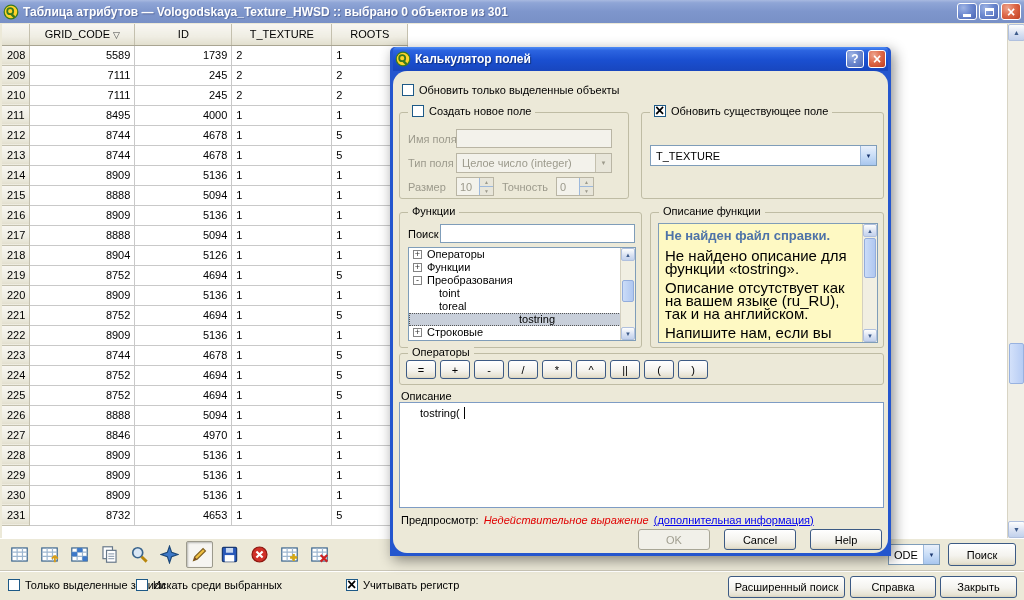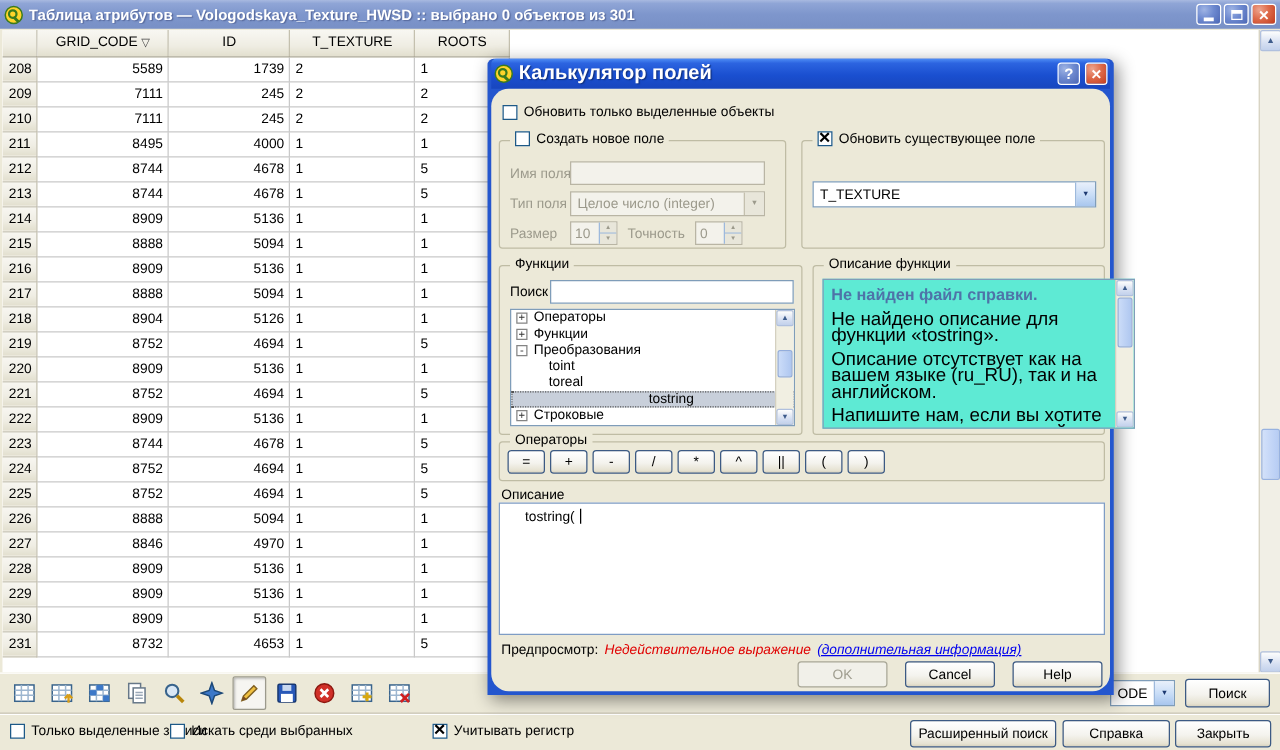--- a/index.html
+++ b/index.html
@@ -106,21 +106,21 @@
   .btn-adv { position:absolute; left:728px; top:5px; width:117px; height:22px; }
   .btn-hlp { position:absolute; left:850px; top:5px; width:86px; height:22px; }
   .btn-cls { position:absolute; left:940px; top:5px; width:77px; height:22px; }
 
   
   .dialog { position:absolute; left:390px; top:47px; width:501px; background:#2456CE;
     border-radius:5px 5px 0 0; padding:0 3px 3px; box-shadow:3px 4px 14px rgba(0,0,0,.45); z-index:10; }
   .dlg-titlebar { height:24px; display:flex; align-items:center; gap:4px; padding:0 2px;
     background:linear-gradient(180deg,#4E8CF5 0%,#2C64E0 15%,#1A4FD0 55%,#1846BE 100%);
     border-radius:4px 4px 0 0; }
-  .dlg-title { color:#fff; font-weight:bold; font-size:16px; text-shadow:1px 1px 1px #10307E; flex:1; white-space:nowrap; }
+  .dlg-title { color:#fff; font-weight:bold; font-size:12px; text-shadow:1px 1px 1px #10307E; flex:1; white-space:nowrap; }
   .dlg-btn { width:18px; height:18px; border-radius:3px; border:1px solid #fff;
     display:flex; align-items:center; justify-content:center; color:#fff; }
   .dlg-body { position:relative; height:482px; background:#ECE9D8; font-size:11px;border-radius:14px; }
 
   .cb-onlysel { position:absolute; left:9px; top:13px; }
 
   .group { position:absolute; border:1px solid #BFBCA4; border-radius:3px; }
   .gtitle { position:absolute; top:-8px; left:8px; background:#ECE9D8; padding:0 4px; display:flex; }
   .flabel { position:absolute; font-size:11px; }
   .dis { color:#9C9A8C; }
@@ -132,36 +132,36 @@
   .grp-operators { left:6px;   top:282px; width:485px; height:32px; }
 
   .tree { position:absolute; left:8px; top:34px; width:228px; height:94px; background:#fff;
     border:1px solid #7F9DB9; overflow:hidden; }
   .tree-row { height:13px; line-height:13px; display:flex; align-items:center; padding-left:4px; font-size:11px; }
   .tree-row.lvl1 { padding-left:30px; }
   .tree-row.selected { background:#C8CFDA; outline:1px dotted #555; outline-offset:-1px;justify-content:center; }
   .expander { width:9px; height:9px; border:1px solid #848484; background:#fff; font-size:9px; line-height:7px;
     text-align:center; margin-right:5px; flex:none; color:#333; }
 
-  .help-box { position:absolute; left:7px; top:10px; width:250px; height:120px; background:#5eead4;
+  .help-box { position:absolute; left:7px; top:10px; width:220px; height:120px; background:#fef9c3;
     border:1px solid #7F9DB9; padding:4px 20px 4px 6px; overflow:hidden; }
   .help-head { color:#4E73A8; font-weight:bold; font-size:13px; margin-bottom:6px; }
   .help-p { font-size:15px; line-height:13px; margin-bottom:6px; }
 
   .ops { position:absolute; left:6px; top:6px; display:flex; gap:4px; }
   .op-btn { width:30px; height:19px; }
 
   .expr-label { position:absolute; left:8px; top:319px; }
   .expr-box { position:absolute; left:6px; top:331px; width:485px; height:106px; background:#fff;
     border:1px solid #7E9CC4; padding:4px 20px; font-size:11px; }
   .caret { display:inline-block; width:1px; height:12px; background:#000; vertical-align:-2px; margin-left:1px; }
 
   .preview-row { position:absolute; left:8px; top:443px; display:flex; gap:5px; white-space:nowrap; }
   .pv-error { color:#E00000; font-style:italic; }
-  .pv-link { color:#0000EE; font-style:italic; text-decoration:underline;text-align:center; }
+  .pv-link { color:#0000EE; text-decoration:underline;text-align:center; }
 
   .dlg-ok     { position:absolute; left:245px; top:458px; width:72px; height:21px; }
   .dlg-cancel { position:absolute; left:331px; top:458px; width:72px; height:21px; }
   .dlg-help   { position:absolute; left:417px; top:458px; width:72px; height:21px; }
 </style>
 </head>
 <body>
 
 <div class="screen">
 

